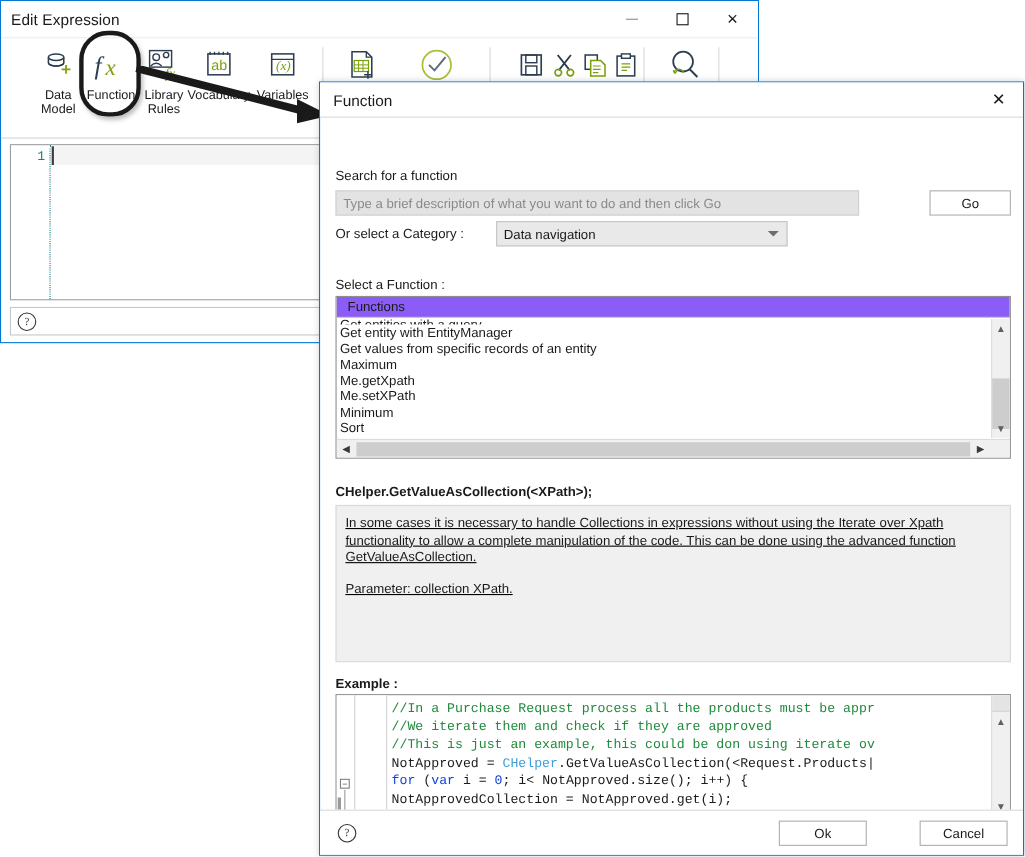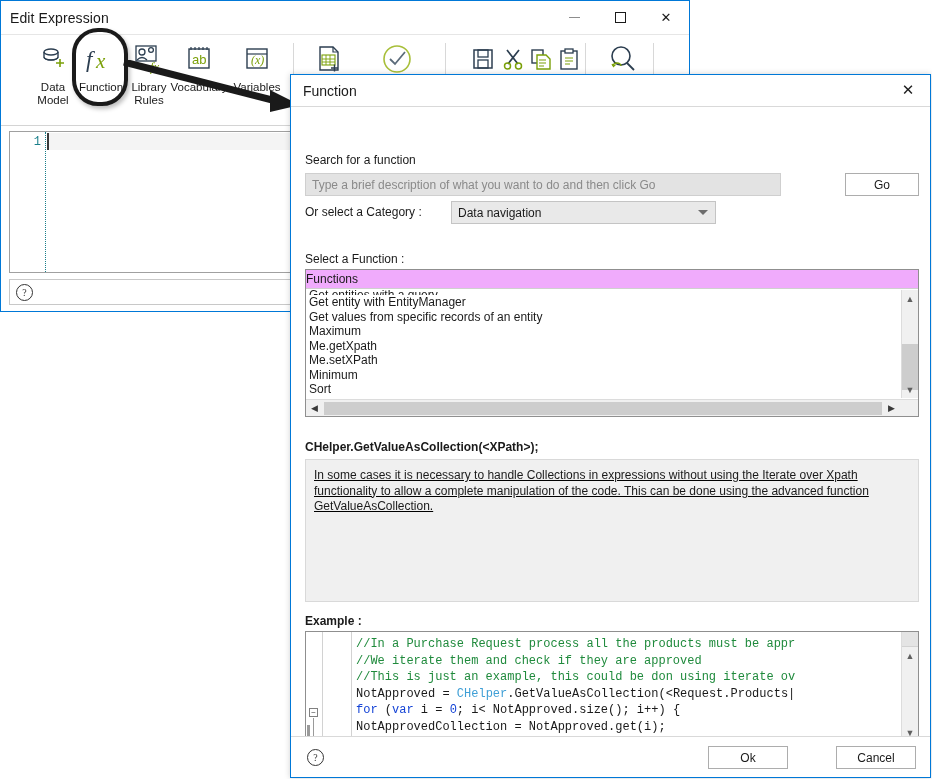--- a/index.html
+++ b/index.html
@@ -173,24 +173,24 @@
   #lbl-select-func { position: absolute; left: 14px; top: 145px; }
 
   
   #func-list-box {
     position: absolute; left: 14px; top: 162px;
     width: 614px; height: 148px;
     border: 1px solid #8f8f8f; background: #ffffff;
     box-sizing: border-box; overflow: hidden;
   }
   #func-list-header {
-    height: 19px; background: #f0abfc;
+    height: 19px; background: #8b5cf6;
     border-bottom: 1px solid #cfcfcf;
     display: flex; align-items: center;
-    font-size: 12px; color: #1a1a1a; 
+    font-size: 12px; color: #1a1a1a; padding-left: 10px;
     box-sizing: border-box;
   }
   #func-items {
     position: absolute; left: 0; top: 20px; right: 18px; bottom: 18px;
     overflow: hidden;
   }
   .func-item {
     height: 14.5px; line-height: 14.5px;
     font-size: 12px; color: #1a1a1a;
     padding-left: 3px; white-space: nowrap;
@@ -538,20 +538,21 @@
           <div id="func-hthumb"></div>
           <div class="hs-arrow">▶</div>
           <div class="hs-tail"></div>
         </div>
       </div>
 
       <span id="signature">CHelper.GetValueAsCollection(&lt;XPath&gt;);</span>
 
       <div id="description-box">
         <p class="desc-p">In some cases it is necessary to handle Collections in expressions without using the Iterate over Xpath functionality to allow a complete manipulation of the code. This can be done using the advanced function GetValueAsCollection.</p>
+        <p class="desc-p">Parameter: collection XPath.</p>
       </div>
 
       <span class="fd-label" id="lbl-example">Example :</span>
 
       <div id="example-box">
         <div id="ex-gutter-a">
           <div id="ex-fold">−</div>
           <div id="ex-foldline"></div>
         </div>
         <div id="ex-gutter-b"></div>

